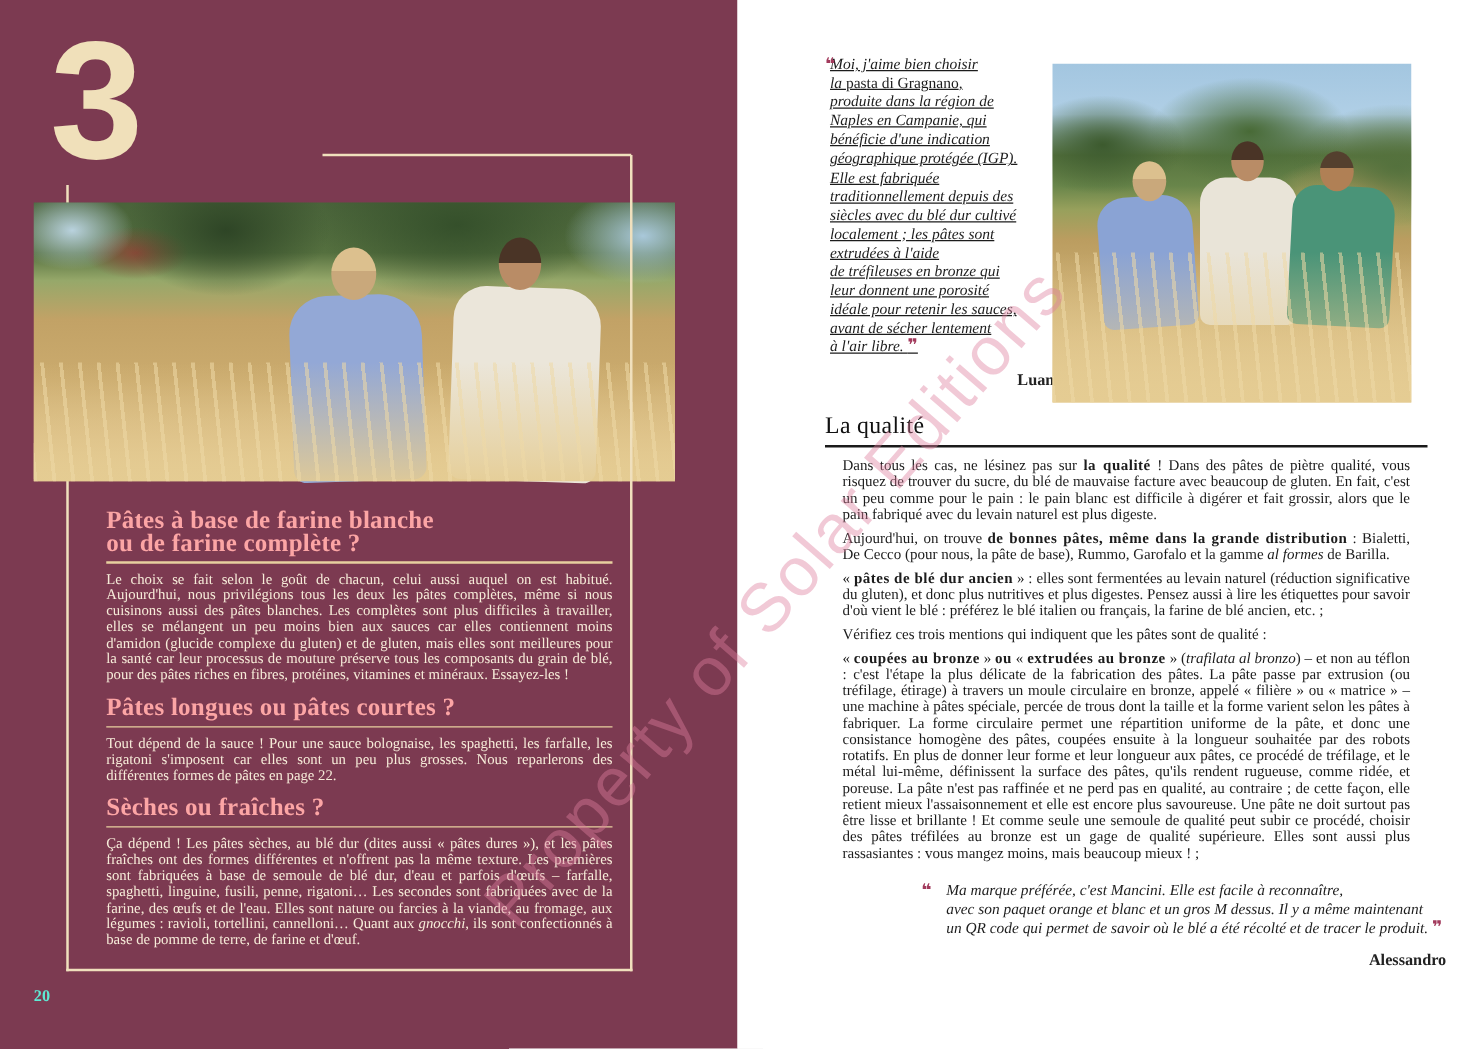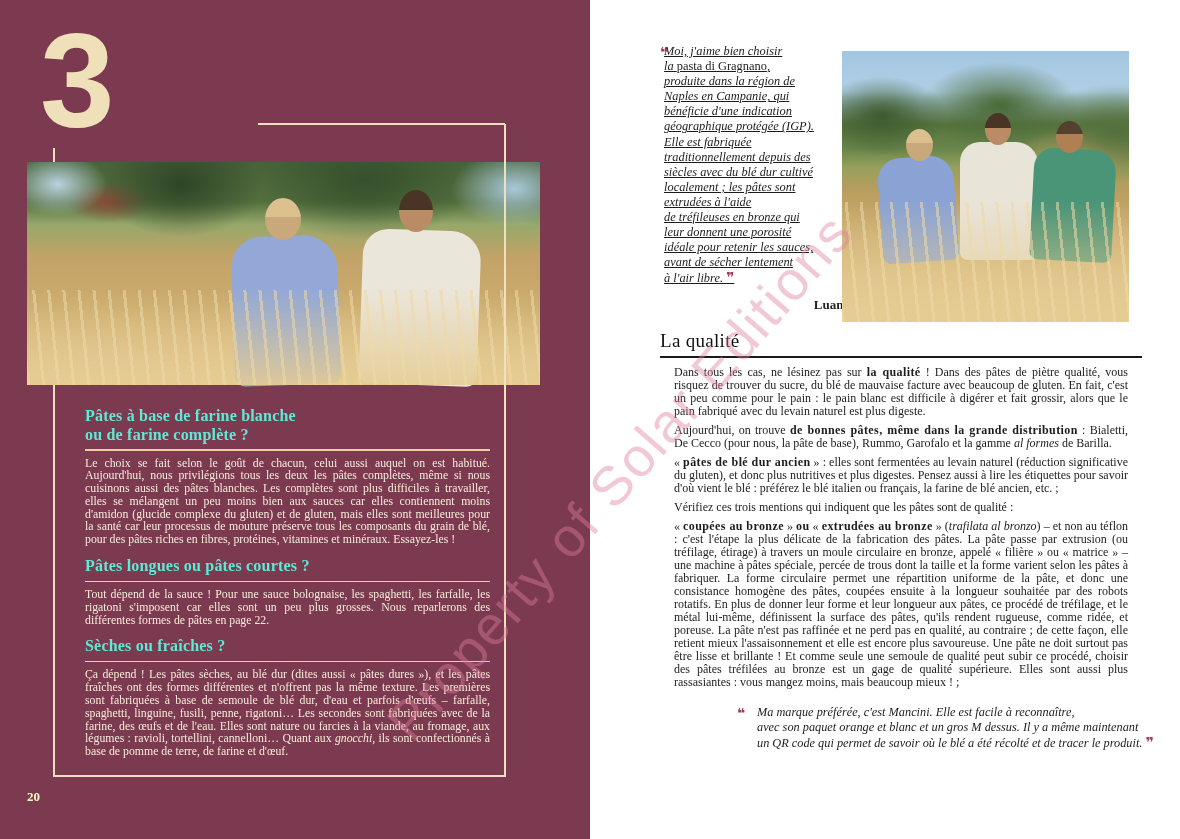--- a/index.html
+++ b/index.html
@@ -48,30 +48,30 @@
   .wheat-overlay{
     position:absolute;left:0;right:0;bottom:0;height:95px;
     background:
       repeating-linear-gradient(84deg, rgba(238,217,166,0.55) 0 3px, rgba(238,217,166,0) 3px 15px),
       linear-gradient(0deg, rgba(229,204,146,0.9) 0%, rgba(229,204,146,0) 100%);
   }
   
   .sections{position:absolute;left:85px;top:407px;width:405px;z-index:4;}
   .section + .section{margin-top:11px;}
   .sec-heading{
-    font-weight:bold;font-size:16px;line-height:18.5px;color:#5eead4;
+    font-weight:bold;font-size:20px;line-height:18.5px;color:#fca5a5;
     white-space:pre-line;letter-spacing:0.2px;
   }
   .sec-rule{height:1.5px;background:#e7cf9f;margin:5px 0 6px;}
   .sec-body{
     font-size:11.8px;line-height:12.8px;color:#f7ecd9;
     text-align:justify;
   }
   .pagenum{position:absolute;font-weight:bold;font-size:13px;}
-  .pagenum-left{left:27px;top:789px;color:#fef9c3;}
+  .pagenum-left{left:27px;top:789px;color:#5eead4;}
   
   .right-page{position:absolute;left:590px;top:0;width:590px;height:839px;background:#ffffff;color:#1c1c1c;}
   .photo2{
     left:252px;top:51px;width:287px;height:271px;
     background:
       radial-gradient(90px 55px at 14% 24%, #3c5a2e 0%, rgba(60,90,46,0) 72%),
       radial-gradient(110px 60px at 55% 20%, #486a36 0%, rgba(72,106,54,0) 72%),
       radial-gradient(120px 70px at 96% 30%, #54713d 0%, rgba(84,113,61,0) 70%),
       radial-gradient(100px 40px at 85% 38%, #c8a868 0%, rgba(200,168,104,0) 70%),
       linear-gradient(180deg,#a3c6e0 0%,#b0cfe6 15%,#58743f 27%,#68854a 36%,#97a05c 43%,#bb9d60 52%,#caac70 66%,#d9bd84 82%,#e5cd98 100%);
@@ -210,19 +210,20 @@
       <p><span class="run-n">Aujourd'hui, on trouve </span><span class="run-b">de bonnes pâtes, même dans la grande distribution</span><span class="run-n"> : Bialetti, De Cecco (pour nous, la pâte de base), Rummo, Garofalo et la gamme </span><span class="run-i">al formes</span><span class="run-n"> de Barilla.</span></p>
       <p><span class="run-n">« </span><span class="run-b">pâtes de blé dur ancien</span><span class="run-n"> » : elles sont fermentées au levain naturel (réduction significative du gluten), et donc plus nutritives et plus digestes. Pensez aussi à lire les étiquettes pour savoir d'où vient le blé : préférez le blé italien ou français, la farine de blé ancien, etc. ;</span></p>
       <p><span class="run-n">Vérifiez ces trois mentions qui indiquent que les pâtes sont de qualité :</span></p>
       <p><span class="run-n">« </span><span class="run-b">coupées au bronze</span><span class="run-n"> » </span><span class="run-b">ou</span><span class="run-n"> « </span><span class="run-b">extrudées au bronze</span><span class="run-n"> » (</span><span class="run-i">trafilata al bronzo</span><span class="run-n">) – et non au téflon : c'est l'étape la plus délicate de la fabrication des pâtes. La pâte passe par extrusion (ou tréfilage, étirage) à travers un moule circulaire en bronze, appelé « filière » ou « matrice » – une machine à pâtes spéciale, percée de trous dont la taille et la forme varient selon les pâtes à fabriquer. La forme circulaire permet une répartition uniforme de la pâte, et donc une consistance homogène des pâtes, coupées ensuite à la longueur souhaitée par des robots rotatifs. En plus de donner leur forme et leur longueur aux pâtes, ce procédé de tréfilage, et le métal lui-même, définissent la surface des pâtes, qu'ils rendent rugueuse, comme ridée, et poreuse. La pâte n'est pas raffinée et ne perd pas en qualité, au contraire ; de cette façon, elle retient mieux l'assaisonnement et elle est encore plus savoureuse. Une pâte ne doit surtout pas être lisse et brillante ! Et comme seule une semoule de qualité peut subir ce procédé, choisir des pâtes tréfilées au bronze est un gage de qualité supérieure. Elles sont aussi plus rassasiantes : vous mangez moins, mais beaucoup mieux ! ;</span></p>
 
       <div class="q2">
         <span class="qmark qopen">❝</span>
         <span class="qtext"><span class="q-runs"><span class="run-i">Ma marque préférée, c'est Mancini. Elle est facile à reconnaître,
 avec son paquet orange et blanc et un gros M dessus. Il y a même maintenant
 un QR code qui permet de savoir où le blé a été récolté et de tracer le produit. </span></span><span class="qmark">❞</span></span>
+        <div class="q-attrib">Alessandro</div>
       </div>
     </div>
 
   </div>
 
   <div class="watermark">Property of Solar Editions</div>
 </div>
 
 </body></html>

